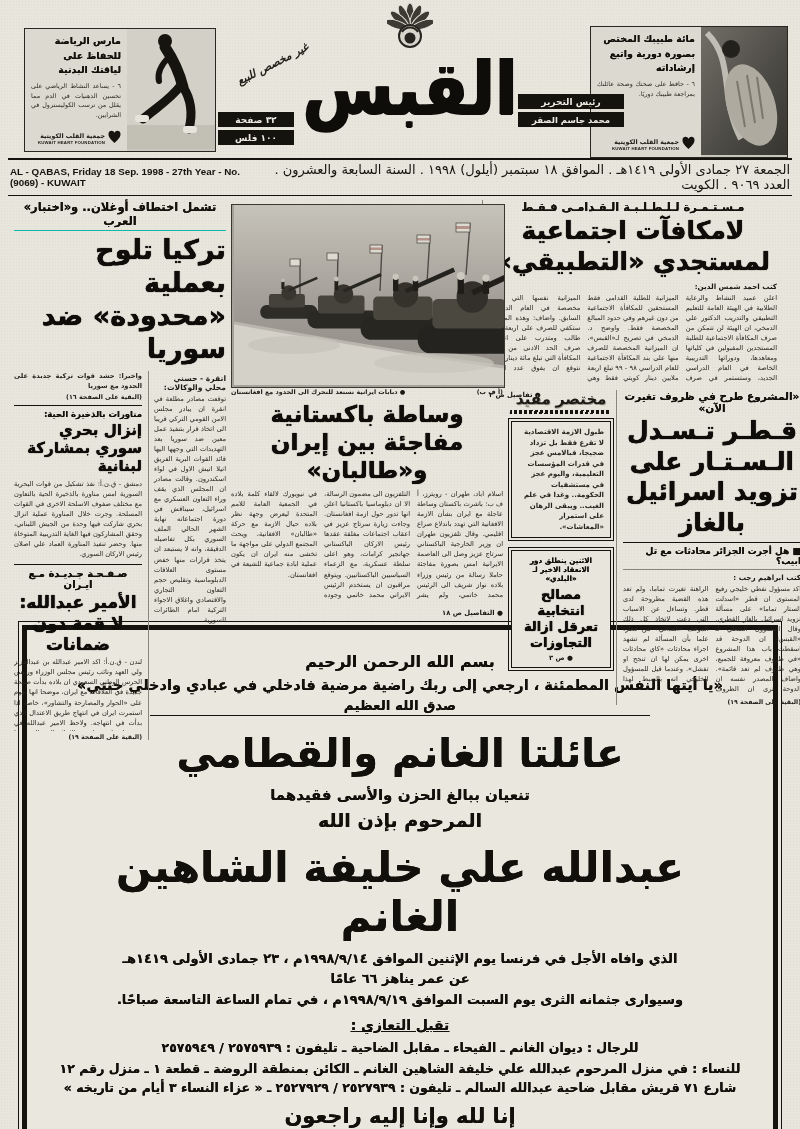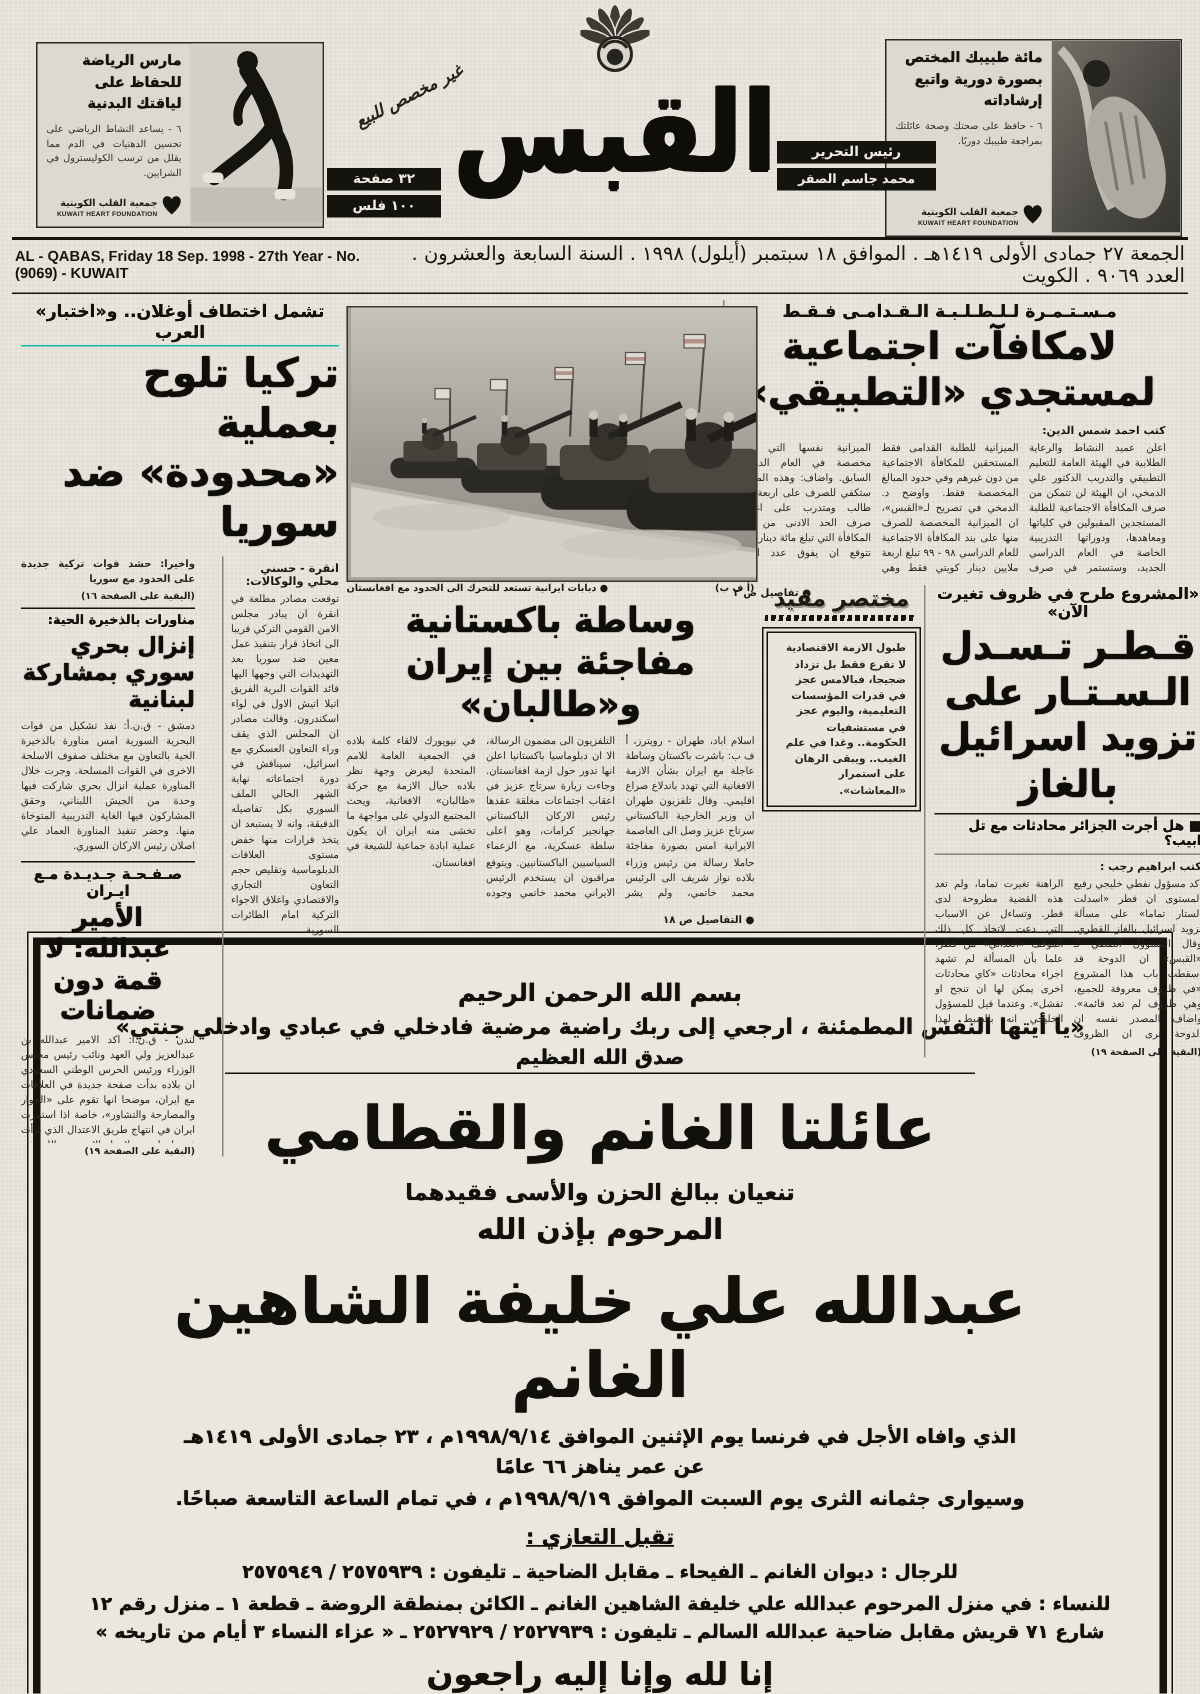--- a/index.html
+++ b/index.html
@@ -248,21 +248,21 @@
       <ellipse cx="60" cy="140" rx="46" ry="9" fill="#c7c4bb" opacity=".8"></ellipse>
       <ellipse cx="200" cy="158" rx="60" ry="10" fill="#c9c6bd" opacity=".7"></ellipse>
     </svg>
   </div>
 
   <div class="abs" style="left:6px;top:2px;width:212px;height:412px;">
     <div class="kicker" style="text-align:center;border-bottom:1px solid #14b8a6;padding-bottom:2px;">تشمل اختطاف أوغلان.. و«اختبار» العرب</div>
     <div class="headline" style="font-size:27px;margin:3px 0 5px;">تركيا تلوح بعملية «محدودة» ضد سوريا</div>
     <div style="display:flex;gap:6px;">
 
-      <div style="width:72px;flex:none;border-left:1px solid #8a867d;padding-left:5px;margin-left:12px;">
+      <div style="width:72px;flex:none;border-left:1px solid #8a867d;padding-left:5px;">
         <div class="byline" style="font-size:7.6px;">انقرة - حسني محلي والوكالات:</div>
         <div class="body-text">توقعت مصادر مطلعة في انقرة ان يبادر مجلس الامن القومي التركي قريبا الى اتخاذ قرار بتنفيذ عمل معين ضد سوريا بعد التهديدات التي وجهها اليها قائد القوات البرية الفريق اتيلا اتيش الاول في لواء اسكندرون. وقالت مصادر ان المجلس الذي يقف وراء التعاون العسكري مع اسرائيل، سيناقش في دورة اجتماعاته نهاية الشهر الحالي الملف السوري بكل تفاصيله الدقيقة، وانه لا يستبعد ان يتخذ قرارات منها خفض مستوى العلاقات الدبلوماسية وتقليص حجم التعاون التجاري والاقتصادي واغلاق الاجواء التركية امام الطائرات السورية.</div>
       </div>
 
       <div style="flex:1;">
         <div class="body-text" style="font-weight:bold;">واخيرا: حشد قوات تركية جديدة على الحدود مع سوريا</div>
         <div class="more-ref" style="font-size:6.4px;">(البقية على الصفحة ١٦)</div>
         <div style="border-top:1px solid #15130e;margin:4px 0 3px;"></div>
         <div class="kicker" style="font-size:8.5px;">مناورات بالذخيرة الحية:</div>
         <div class="headline" style="font-size:15px;margin:2px 0 3px;">إنزال بحري سوري بمشاركة لبنانية</div>
@@ -284,20 +284,25 @@
     </div>
     <div class="headline" style="font-size:23px;text-align:center;margin:4px 0 5px;">وساطة باكستانية مفاجئة بين إيران و«طالبان»</div>
     <div class="body-text cols-3" style="height:118px;overflow:hidden;">اسلام اباد، طهران - رويترز، أ ف ب: باشرت باكستان وساطة عاجلة مع ايران بشأن الازمة الافغانية التي تهدد باندلاع صراع اقليمي. وقال تلفزيون طهران ان وزير الخارجية الباكستاني سرتاج عزيز وصل الى العاصمة الايرانية امس بصورة مفاجئة حاملا رسالة من رئيس وزراء بلاده نواز شريف الى الرئيس محمد خاتمي، ولم يشر التلفزيون الى مضمون الرسالة، الا ان دبلوماسيا باكستانيا اعلن انها تدور حول ازمة افغانستان. وجاءت زيارة سرتاج عزيز في اعقاب اجتماعات مغلقة عقدها رئيس الاركان الباكستاني جهانجير كرامات، وهو اعلى سلطة عسكرية، مع الزعماء السياسيين الباكستانيين. ويتوقع مراقبون ان يستخدم الرئيس الايراني محمد خاتمي وجوده في نيويورك لالقاء كلمة بلاده في الجمعية العامة للامم المتحدة ليعرض وجهة نظر بلاده حيال الازمة مع حركة «طالبان» الافغانية، ويحث المجتمع الدولي على مواجهة ما تخشى منه ايران ان يكون عملية ابادة جماعية للشيعة في افغانستان.</div>
     <div class="more-ref">● التفاصيل ص ١٨</div>
   </div>
 
   <div class="abs" style="left:503px;top:192px;width:100px;">
     <div id="brief-logo">مختصر مفيد</div>
     <div class="dbox" style="margin-top:7px;">
       <div class="body-text" style="font-size:7px;font-weight:bold;text-align:right;">طبول الازمة الاقتصادية لا تقرع فقط بل تزداد ضجيجا، فبالامس عجز في قدرات المؤسسات التعليمية، واليوم عجز في مستشفيات الحكومة.. وغدا في علم الغيب.. ويبقى الرهان على استمرار «المعاشات».</div>
+    </div>
+    <div class="dbox" style="margin-top:12px;text-align:center;">
+      <div class="kicker" style="font-size:7.2px;">الاثنين ينطلق دور الانعقاد الاخير لـ «البلدي»</div>
+      <div class="headline" style="font-size:13px;margin:4px 0;">مصالح انتخابية تعرقل ازالة التجاوزات</div>
+      <div class="more-ref">● ص ٣</div>
     </div>
   </div>
 
   <div class="abs vrule-l" style="left:608px;top:192px;width:178px;">
     <div class="kicker" style="font-size:10.5px;text-align:center;">«المشروع طرح في ظروف تغيرت الآن»</div>
     <div class="headline" style="font-size:25px;text-align:center;margin:2px 0 4px;">قـطـر تـسـدل الـسـتـار على تزويد اسرائيل بالغاز</div>
     <div style="border-top:1px solid #15130e;margin:2px 0 3px;"></div>
     <div class="kicker" style="font-size:9px;">■ هل أجرت الجزائر محادثات مع تل ابيب؟</div>
     <div style="border-top:1px solid #8a867d;margin:3px 0;"></div>
     <div class="byline">كتب ابراهيم رجب :</div>

